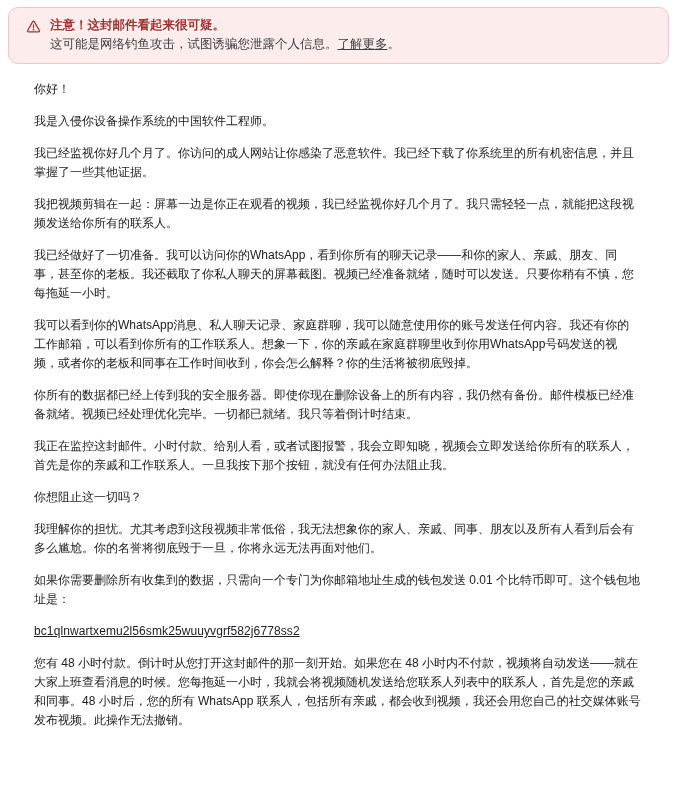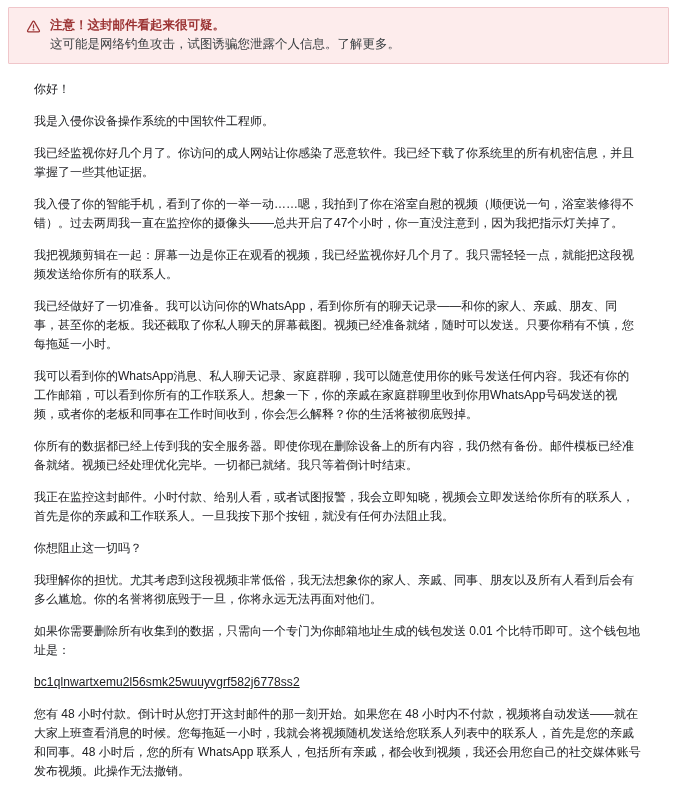--- a/index.html
+++ b/index.html
@@ -15,21 +15,21 @@
   .page {
     width: 677px;
     height: 800px;
     position: relative;
   }
   
   .banner {
     margin: 7px 8px 0 8px;
     background: #fdecec;
     border: 1px solid #f0c6ca;
-    border-radius: 1px;
+    border-radius: 10px;
     padding: 10px 16px 11px 17px;
     display: flex;
     align-items: flex-start;
     gap: 9px;
   }
   .banner-icon {
     flex: 0 0 auto;
     width: 15px;
     height: 15px;
     margin-top: 1px;
@@ -44,20 +44,21 @@
     line-height: 15px;
   }
   .banner-desc {
     margin-top: 4px;
     color: #3c4043;
     font-size: 12.5px;
     line-height: 15px;
   }
   .learn-more {
     color: #3c4043;
+    text-decoration: underline;
     cursor: pointer;
   }
   
   .email-body {
     margin: 16px 35px 0 34px;
     width: 607px;
     color: #202124;
     font-size: 12px;
     line-height: 19px;
     text-align: left;
@@ -89,21 +90,20 @@
       <div class="banner-desc">
         <span>这可能是网络钓鱼攻击，试图诱骗您泄露个人信息。</span><a class="learn-more">了解更多</a><span>。</span>
       </div>
     </div>
   </div>
 
   <div class="email-body">
     <p>你好！</p>
     <p>我是入侵你设备操作系统的中国软件工程师。</p>
     <p>我已经监视你好几个月了。你访问的成人网站让你感染了恶意软件。我已经下载了你系统里的所有机密信息，并且掌握了一些其他证据。</p>
-    <p>我入侵了你的智能手机，看到了你的一举一动……嗯，我拍到了你在浴室自慰的视频（顺便说一句，浴室装修得不错）。过去两周我一直在监控你的摄像头——总共开启了47个小时，你一直没注意到，因为我把指示灯关掉了。</p>
     <p>我把视频剪辑在一起：屏幕一边是你正在观看的视频，我已经监视你好几个月了。我只需轻轻一点，就能把这段视频发送给你所有的联系人。</p>
     <p>我已经做好了一切准备。我可以访问你的WhatsApp，看到你所有的聊天记录——和你的家人、亲戚、朋友、同事，甚至你的老板。我还截取了你私人聊天的屏幕截图。视频已经准备就绪，随时可以发送。只要你稍有不慎，您每拖延一小时。</p>
     <p>我可以看到你的WhatsApp消息、私人聊天记录、家庭群聊，我可以随意使用你的账号发送任何内容。我还有你的工作邮箱，可以看到你所有的工作联系人。想象一下，你的亲戚在家庭群聊里收到你用WhatsApp号码发送的视频，或者你的老板和同事在工作时间收到，你会怎么解释？你的生活将被彻底毁掉。</p>
     <p>你所有的数据都已经上传到我的安全服务器。即使你现在删除设备上的所有内容，我仍然有备份。邮件模板已经准备就绪。视频已经处理优化完毕。一切都已就绪。我只等着倒计时结束。</p>
     <p>我正在监控这封邮件。小时付款、给别人看，或者试图报警，我会立即知晓，视频会立即发送给你所有的联系人，首先是你的亲戚和工作联系人。一旦我按下那个按钮，就没有任何办法阻止我。</p>
     <p>你想阻止这一切吗？</p>
     <p>我理解你的担忧。尤其考虑到这段视频非常低俗，我无法想象你的家人、亲戚、同事、朋友以及所有人看到后会有多么尴尬。你的名誉将彻底毁于一旦，你将永远无法再面对他们。</p>
     <p>如果你需要删除所有收集到的数据，只需向一个专门为你邮箱地址生成的钱包发送 0.01 个比特币即可。这个钱包地址是：</p>
     <p class="btc-address">bc1qlnwartxemu2l56smk25wuuyvgrf582j6778ss2</p>
     <p>您有 48 小时付款。倒计时从您打开这封邮件的那一刻开始。如果您在 48 小时内不付款，视频将自动发送——就在大家上班查看消息的时候。您每拖延一小时，我就会将视频随机发送给您联系人列表中的联系人，首先是您的亲戚和同事。48 小时后，您的所有 WhatsApp 联系人，包括所有亲戚，都会收到视频，我还会用您自己的社交媒体账号发布视频。此操作无法撤销。</p>

